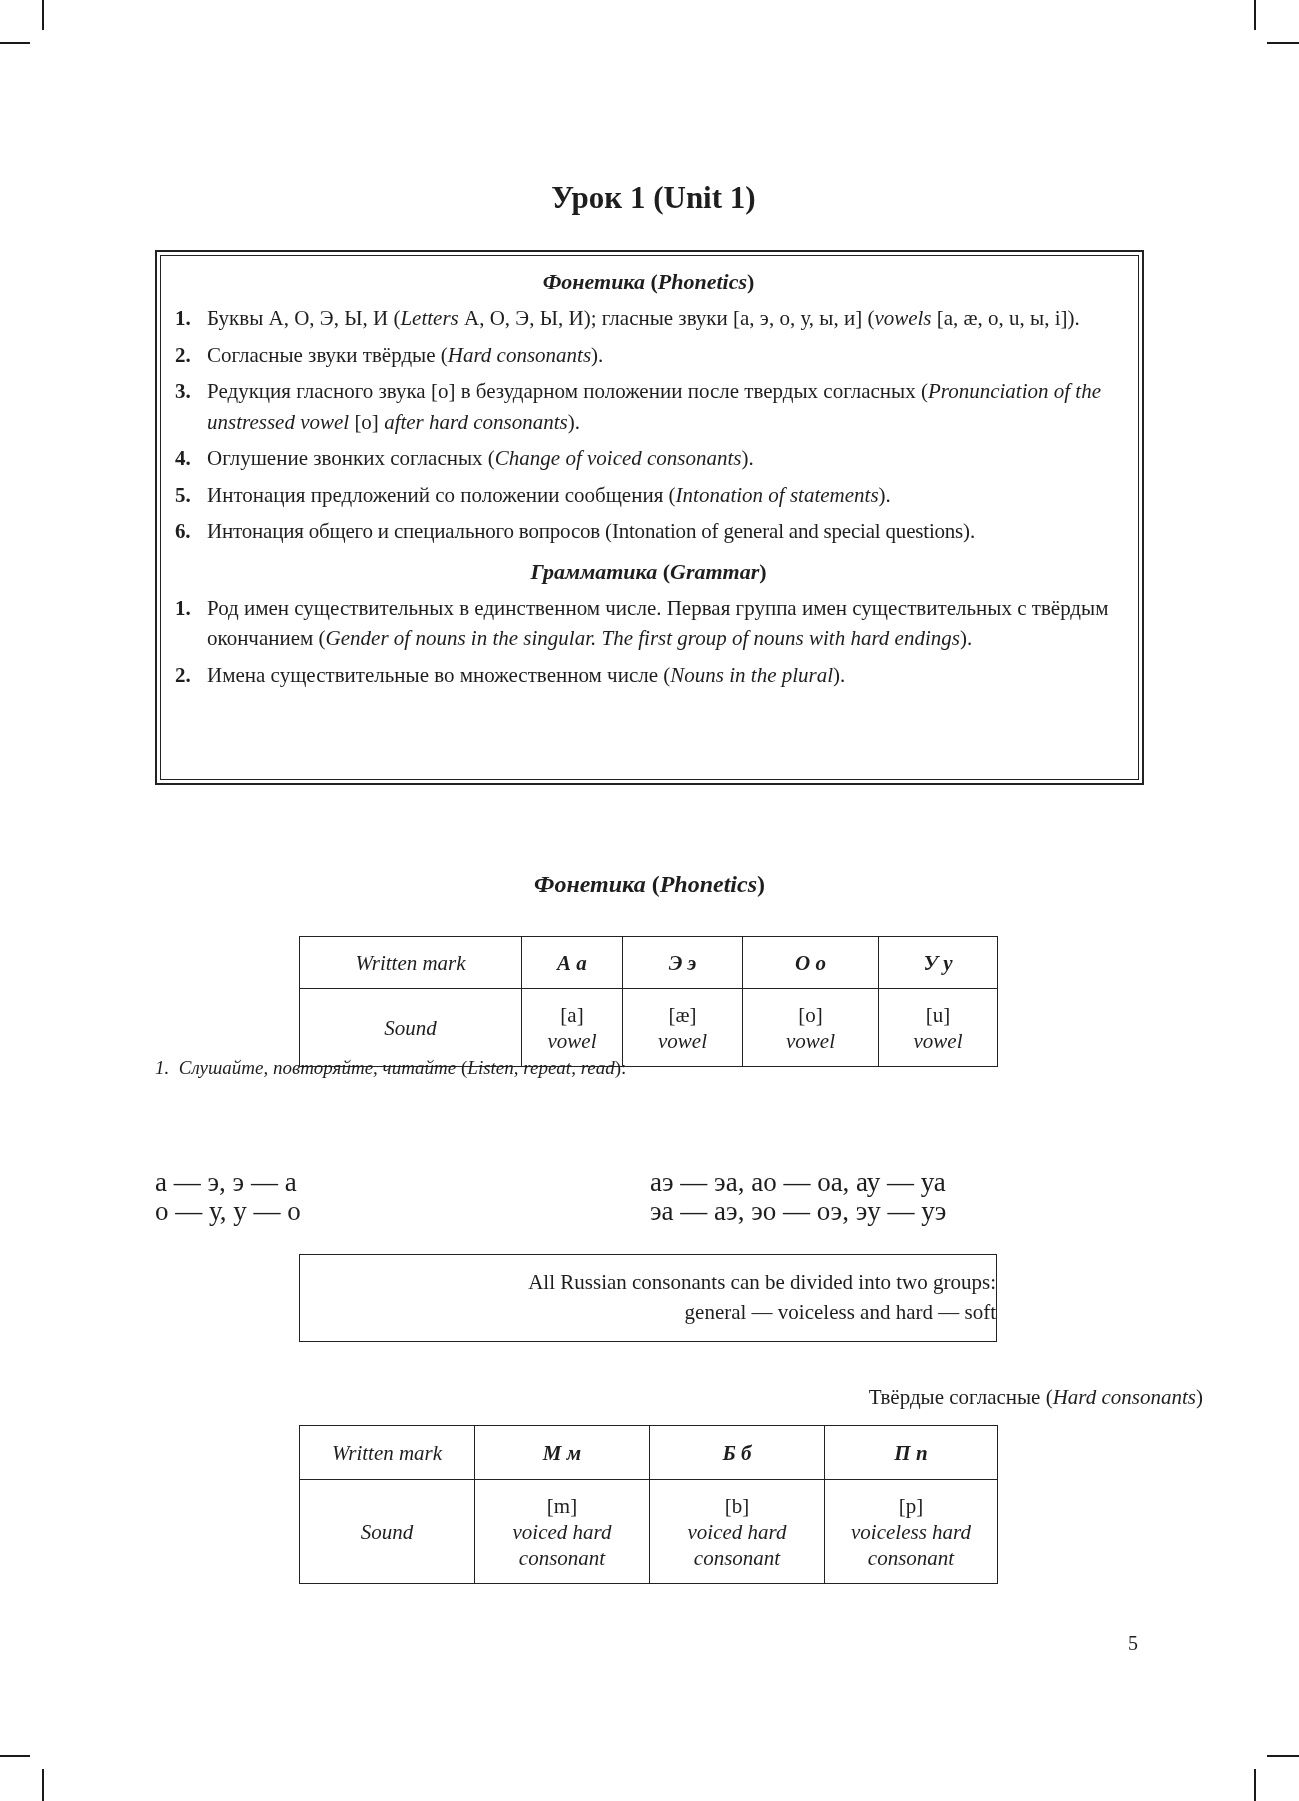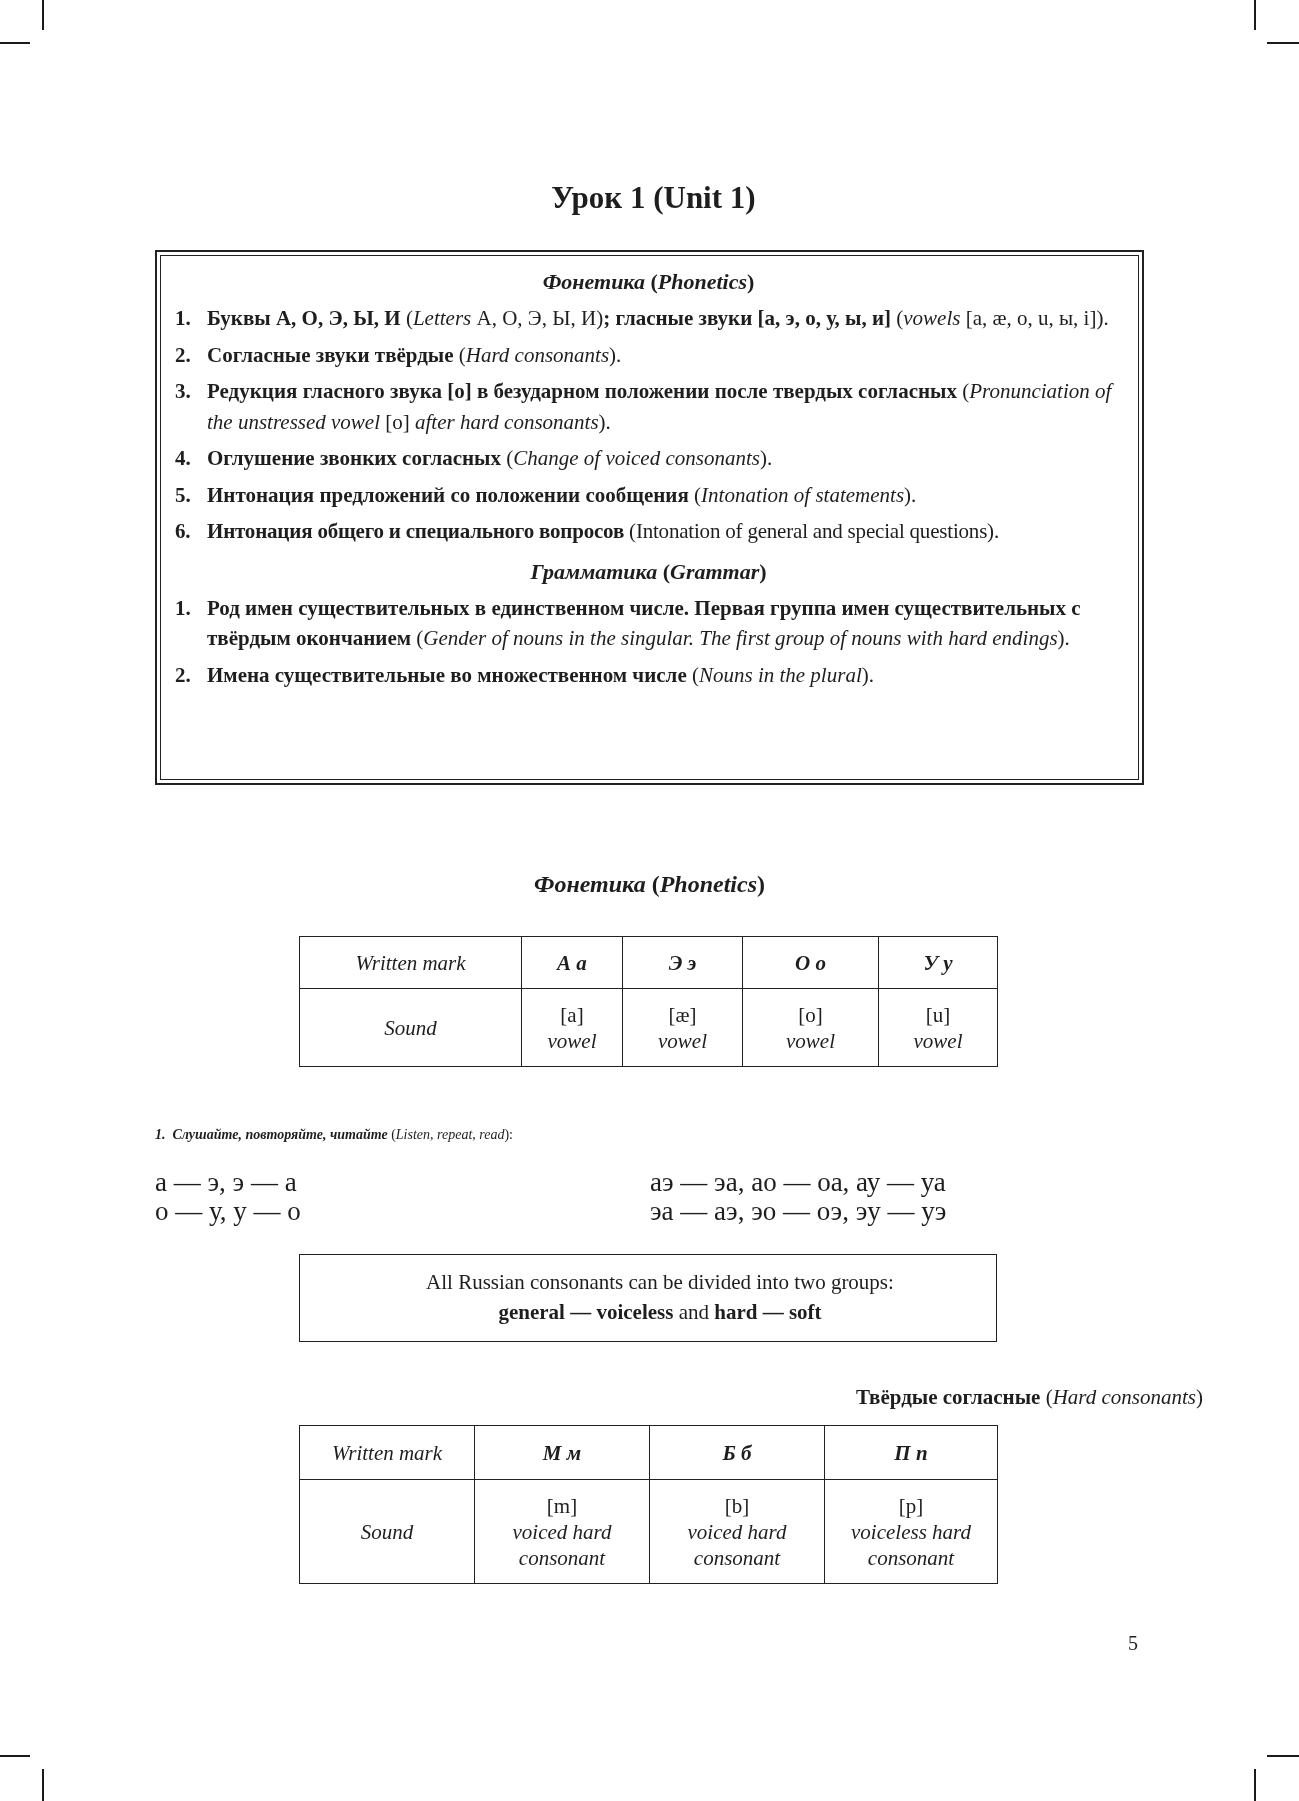--- a/index.html
+++ b/index.html
@@ -26,21 +26,21 @@
     text-align: center; font-size: 22px; font-style: italic; font-weight: bold;
     line-height: 30px;
   }
   .box-head .plain { font-style: normal; }
   ol.list { margin: 0; padding: 0; list-style: none; }
   ol.list li {
     position: relative; padding-left: 40px; font-size: 21px; line-height: 30.5px;
     margin-bottom: 6px;
   }
   ol.list li .num { position: absolute; left: 8px; top: 0; font-weight: bold; }
-  b { font-weight: bold; }
+  b { font-weight: normal; }
   i { font-style: italic; }
 
   .sec-title {
     position: absolute; left: 0; width: 1299px; top: 868px; text-align: center;
     font-size: 24px; font-weight: bold; font-style: italic; line-height: 32px;
   }
 
   table.grid {
     position: absolute; border-collapse: collapse; table-layout: fixed;
     font-size: 21px;
@@ -48,27 +48,27 @@
   }
   table.grid td {
     border: 1.5px solid #222; text-align: center; vertical-align: middle;
     padding: 0; line-height: 26px;
   }
   td.lbl { font-style: italic; }
   td.letters { font-weight: bold; font-style: italic; }
   .it { font-style: italic; }
 
   .exercise-head {
-    position: absolute; left: 155px; top: 1120px; font-size: 14px; line-height: 30px;
+    position: absolute; left: 155px; top: 1053px; font-size: 19px; line-height: 30px;
   }
   .drill { position: absolute; font-size: 27px; line-height: 29px; }
 
   .note-box {
     position: absolute; left: 299px; top: 1254px; width: 698px; height: 88px;
-    border: 1.5px solid #222; box-sizing: border-box; text-align: center;
+    border: 1.5px solid #222; box-sizing: border-box; text-align: right;
     font-size: 21px; line-height: 30px; padding-top: 12px; padding-left: 24px;
   }
   .cons-title {
     position: absolute; left: 4px; width: 1199px; top: 1382px; text-align: right;
     font-size: 21px; line-height: 30px;
   }
   .page-num { position: absolute; left: 1128px; top: 1632px; font-size: 20px; }
 </style>
 </head>
 <body>

